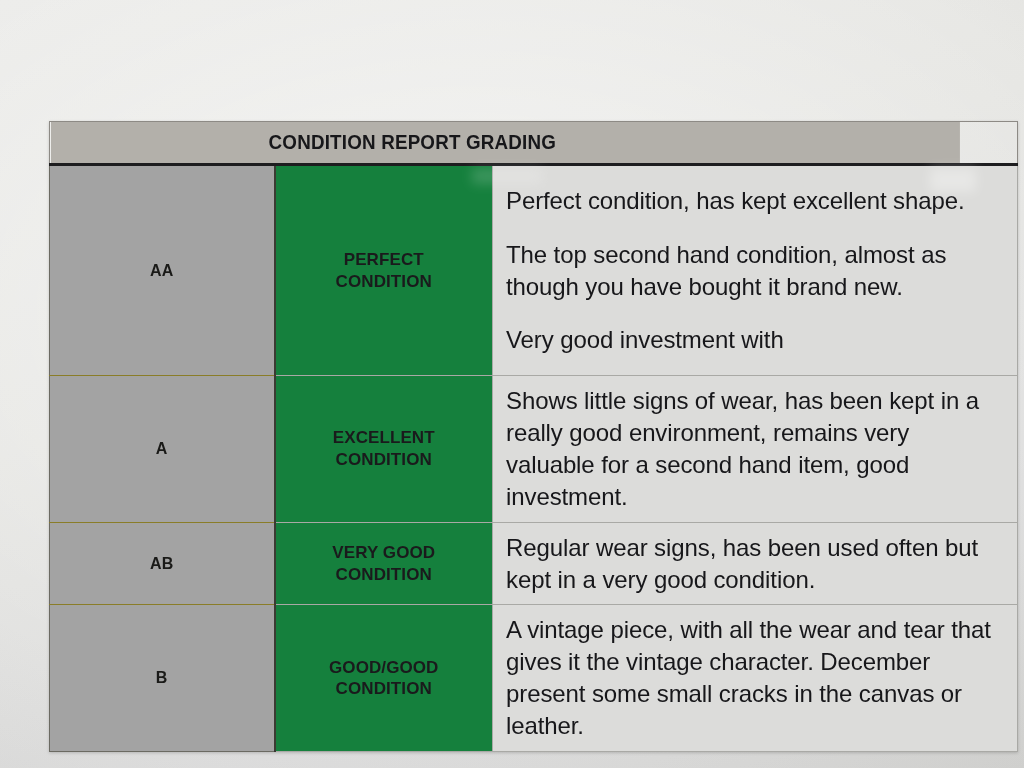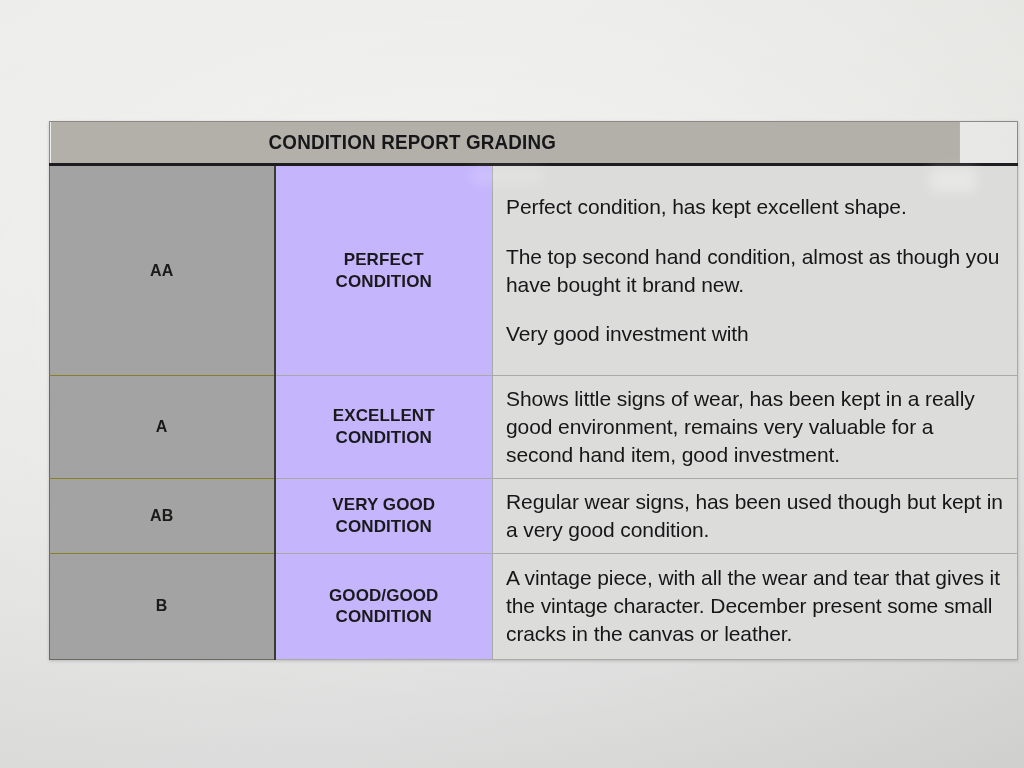--- a/index.html
+++ b/index.html
@@ -66,36 +66,36 @@
     font-weight: bold;
     color: #1a1a18;
     border-left: 1px solid #6b6a62;
     border-right: 2px solid #3b3a33;
     border-top: 1px solid #8a7d28;
     border-bottom: 1px solid #8a7d28;
     letter-spacing: 0.3px;
   }
 
   .name-cell {
-    background: #c4b5fd;
+    background: #15803d;
     text-align: center;
     vertical-align: middle;
     font-size: 17px;
     font-weight: bold;
     line-height: 1.28;
     color: #1a1a1c;
     border: 1px solid #a9a9a5;
     letter-spacing: 0.1px;
     font-stretch: condensed;
   }
 
   .desc-cell {
     background: #dcdcda;
     vertical-align: middle;
-    font-size: 21px;
+    font-size: 24px;
     line-height: 1.33;
     color: #17171a;
     border: 1px solid #a9a9a5;
     padding: 9px 14px 9px 13px;
     letter-spacing: -0.1px;
   }
 
   .desc-cell .para {
     margin: 0;
   }
@@ -168,21 +168,21 @@
       </td>
     </tr>
 
     <tr class="row-ab">
       <td class="grade-cell">AB</td>
       <td class="name-cell">
         <span>VERY GOOD</span><br>
         <span>CONDITION</span>
       </td>
       <td class="desc-cell">
-        <p class="para">Regular wear signs, has been used though but kept in a very good condition.</p>
+        <p class="para">Regular wear signs, has been used often but kept in a very good condition.</p>
       </td>
     </tr>
 
     <tr class="row-b">
       <td class="grade-cell">B</td>
       <td class="name-cell">
         <span>GOOD/GOOD</span><br>
         <span>CONDITION</span>
       </td>
       <td class="desc-cell">

